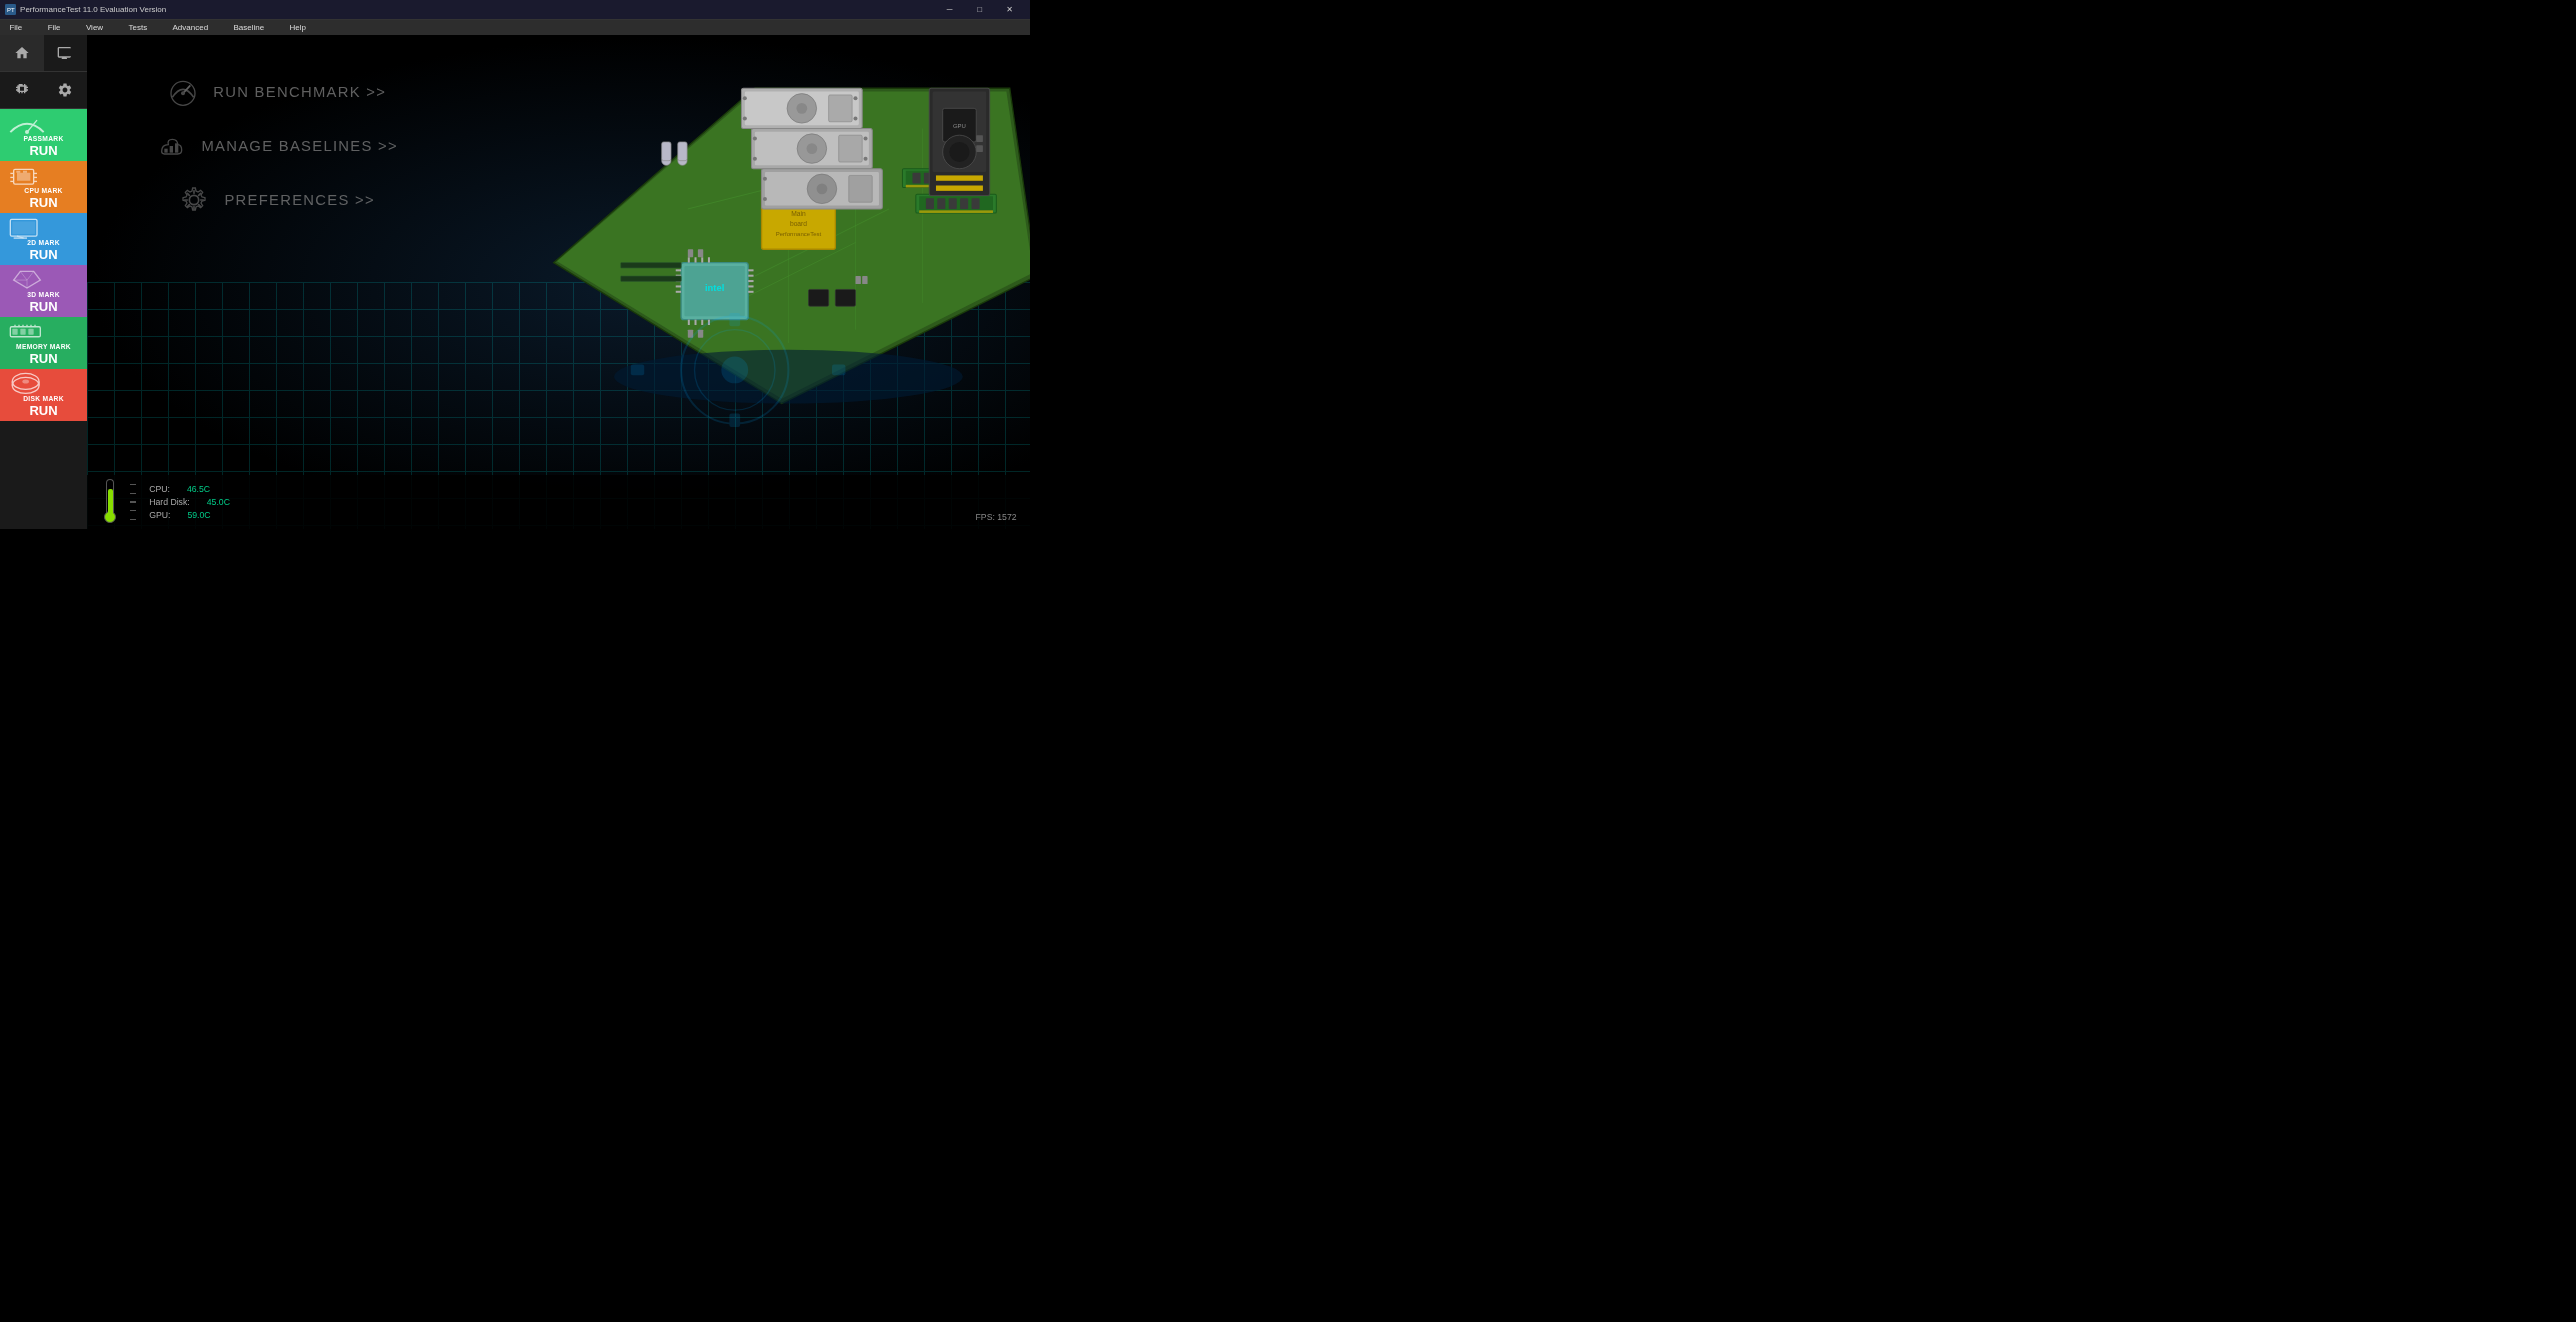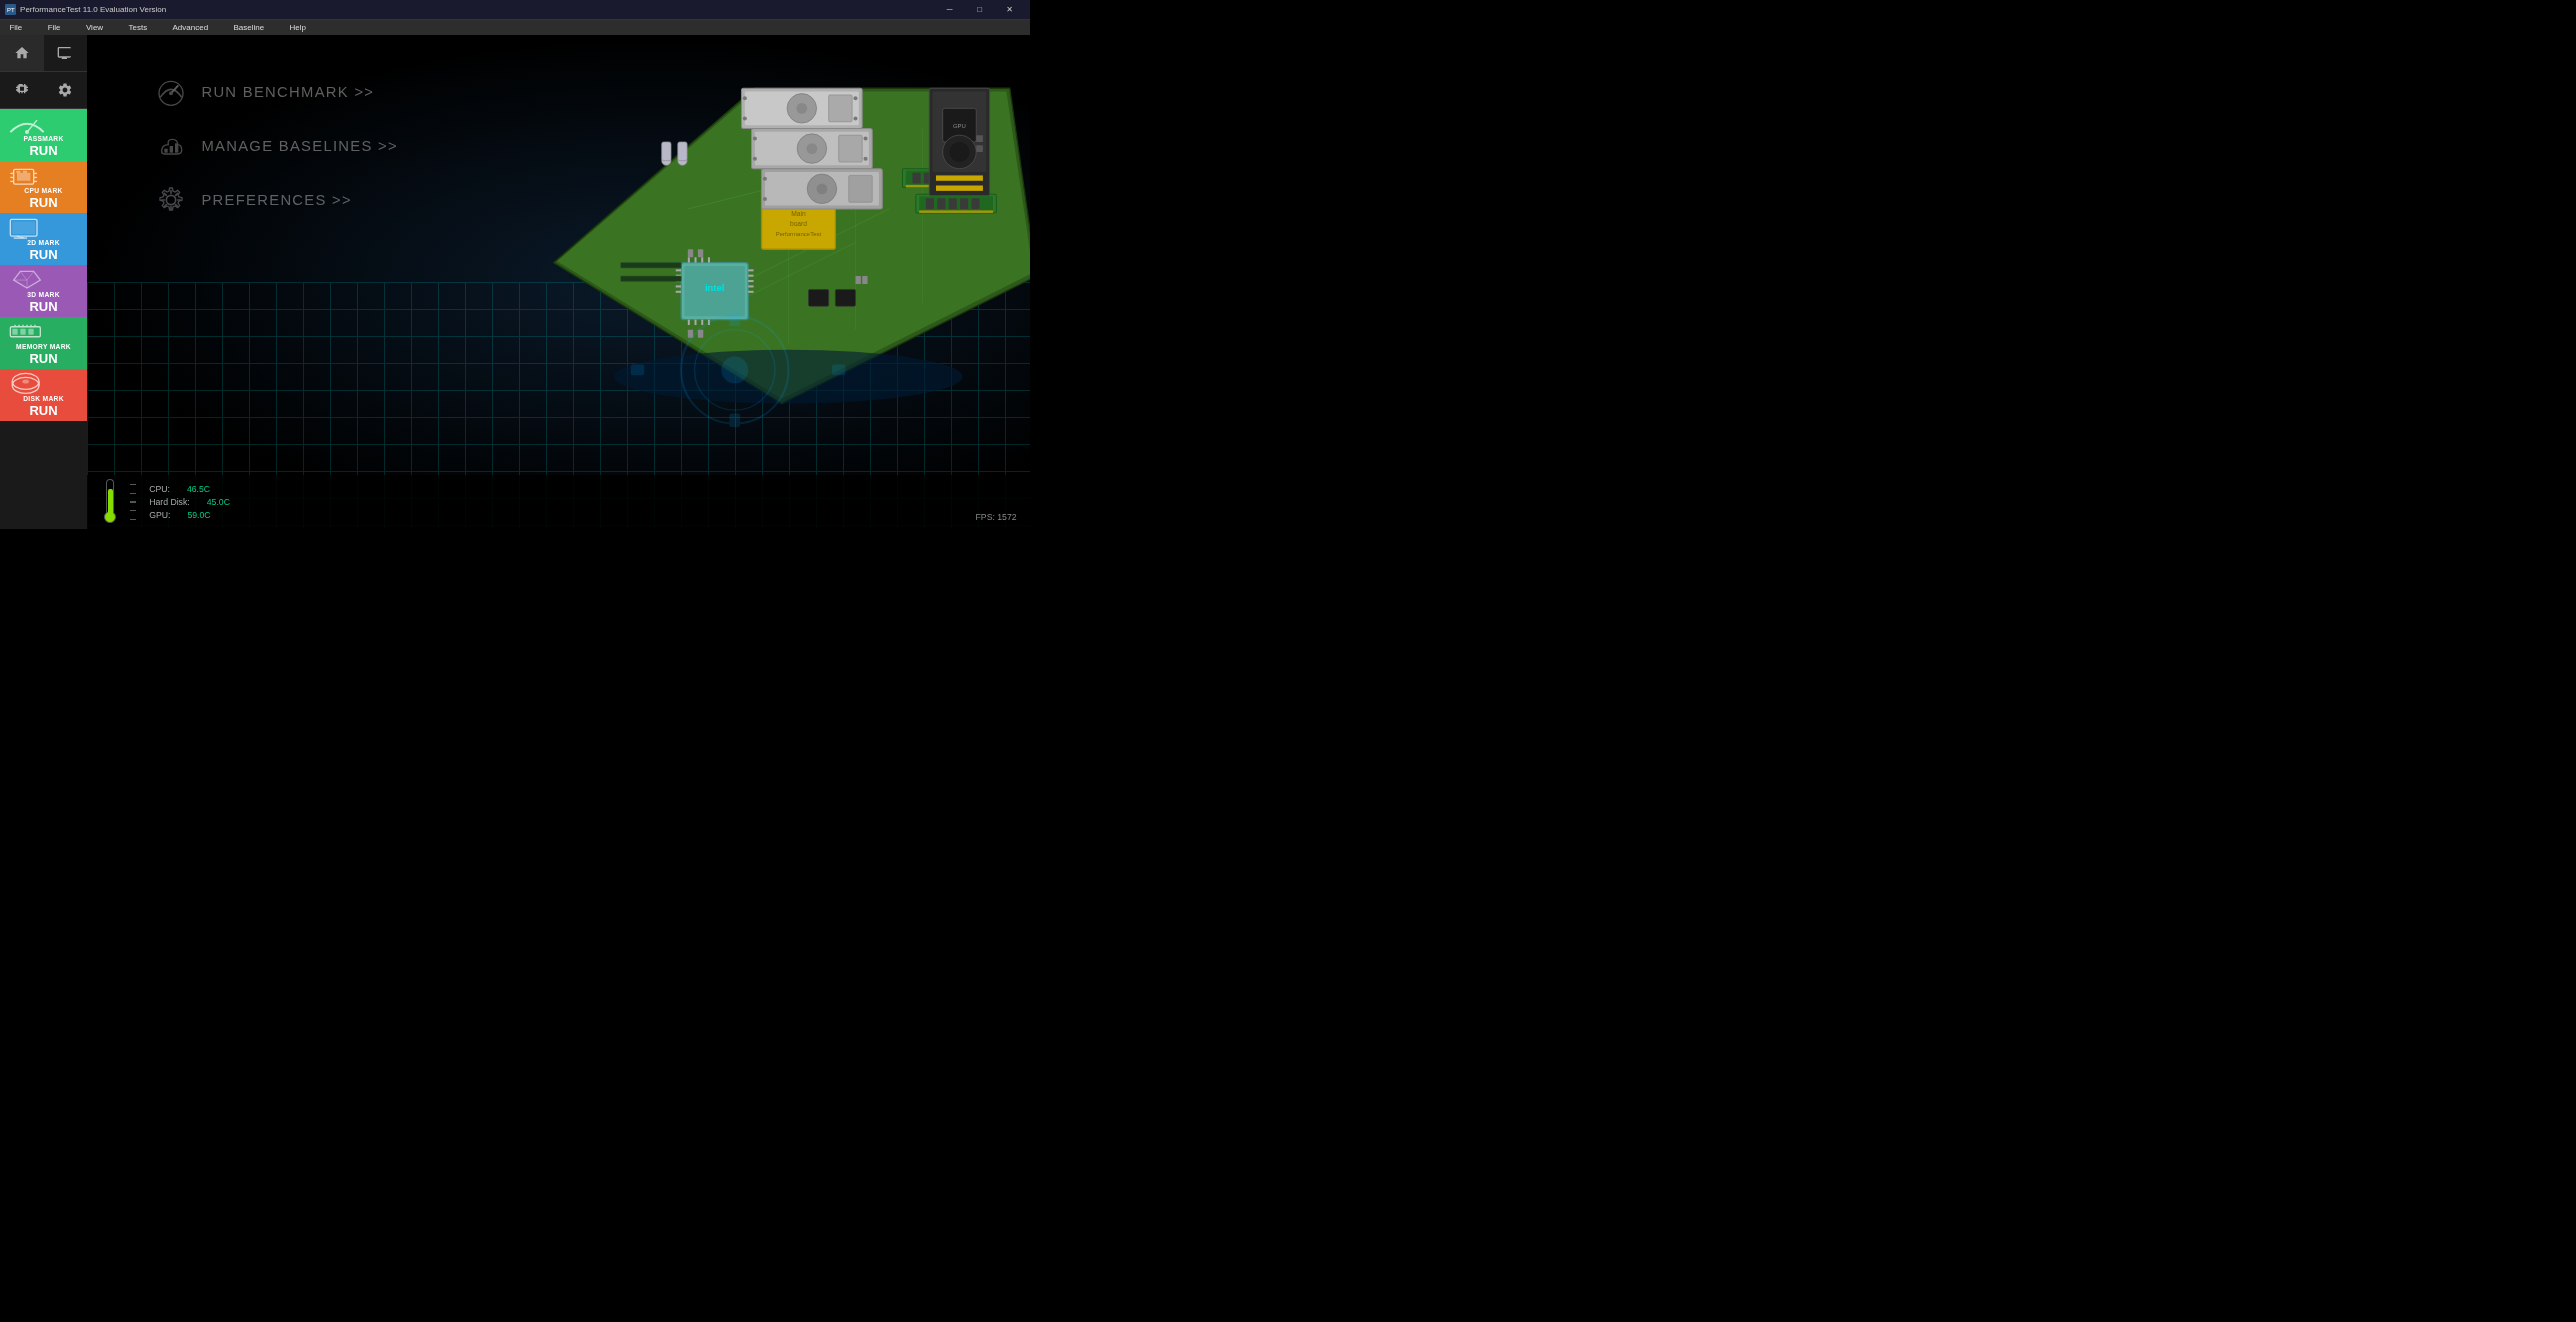--- a/index.html
+++ b/index.html
@@ -195,20 +195,21 @@
     }
 
     
     #content-menu {
       position: absolute;
       left: 67px;
       top: 40px;
       display: flex;
       flex-direction: column;
       gap: 20px;
+      align-items: center;
     }
 
     .content-menu-item {
       display: flex;
       align-items: center;
       gap: 13.4px;
       cursor: pointer;
       opacity: 0.7;
     }
 

